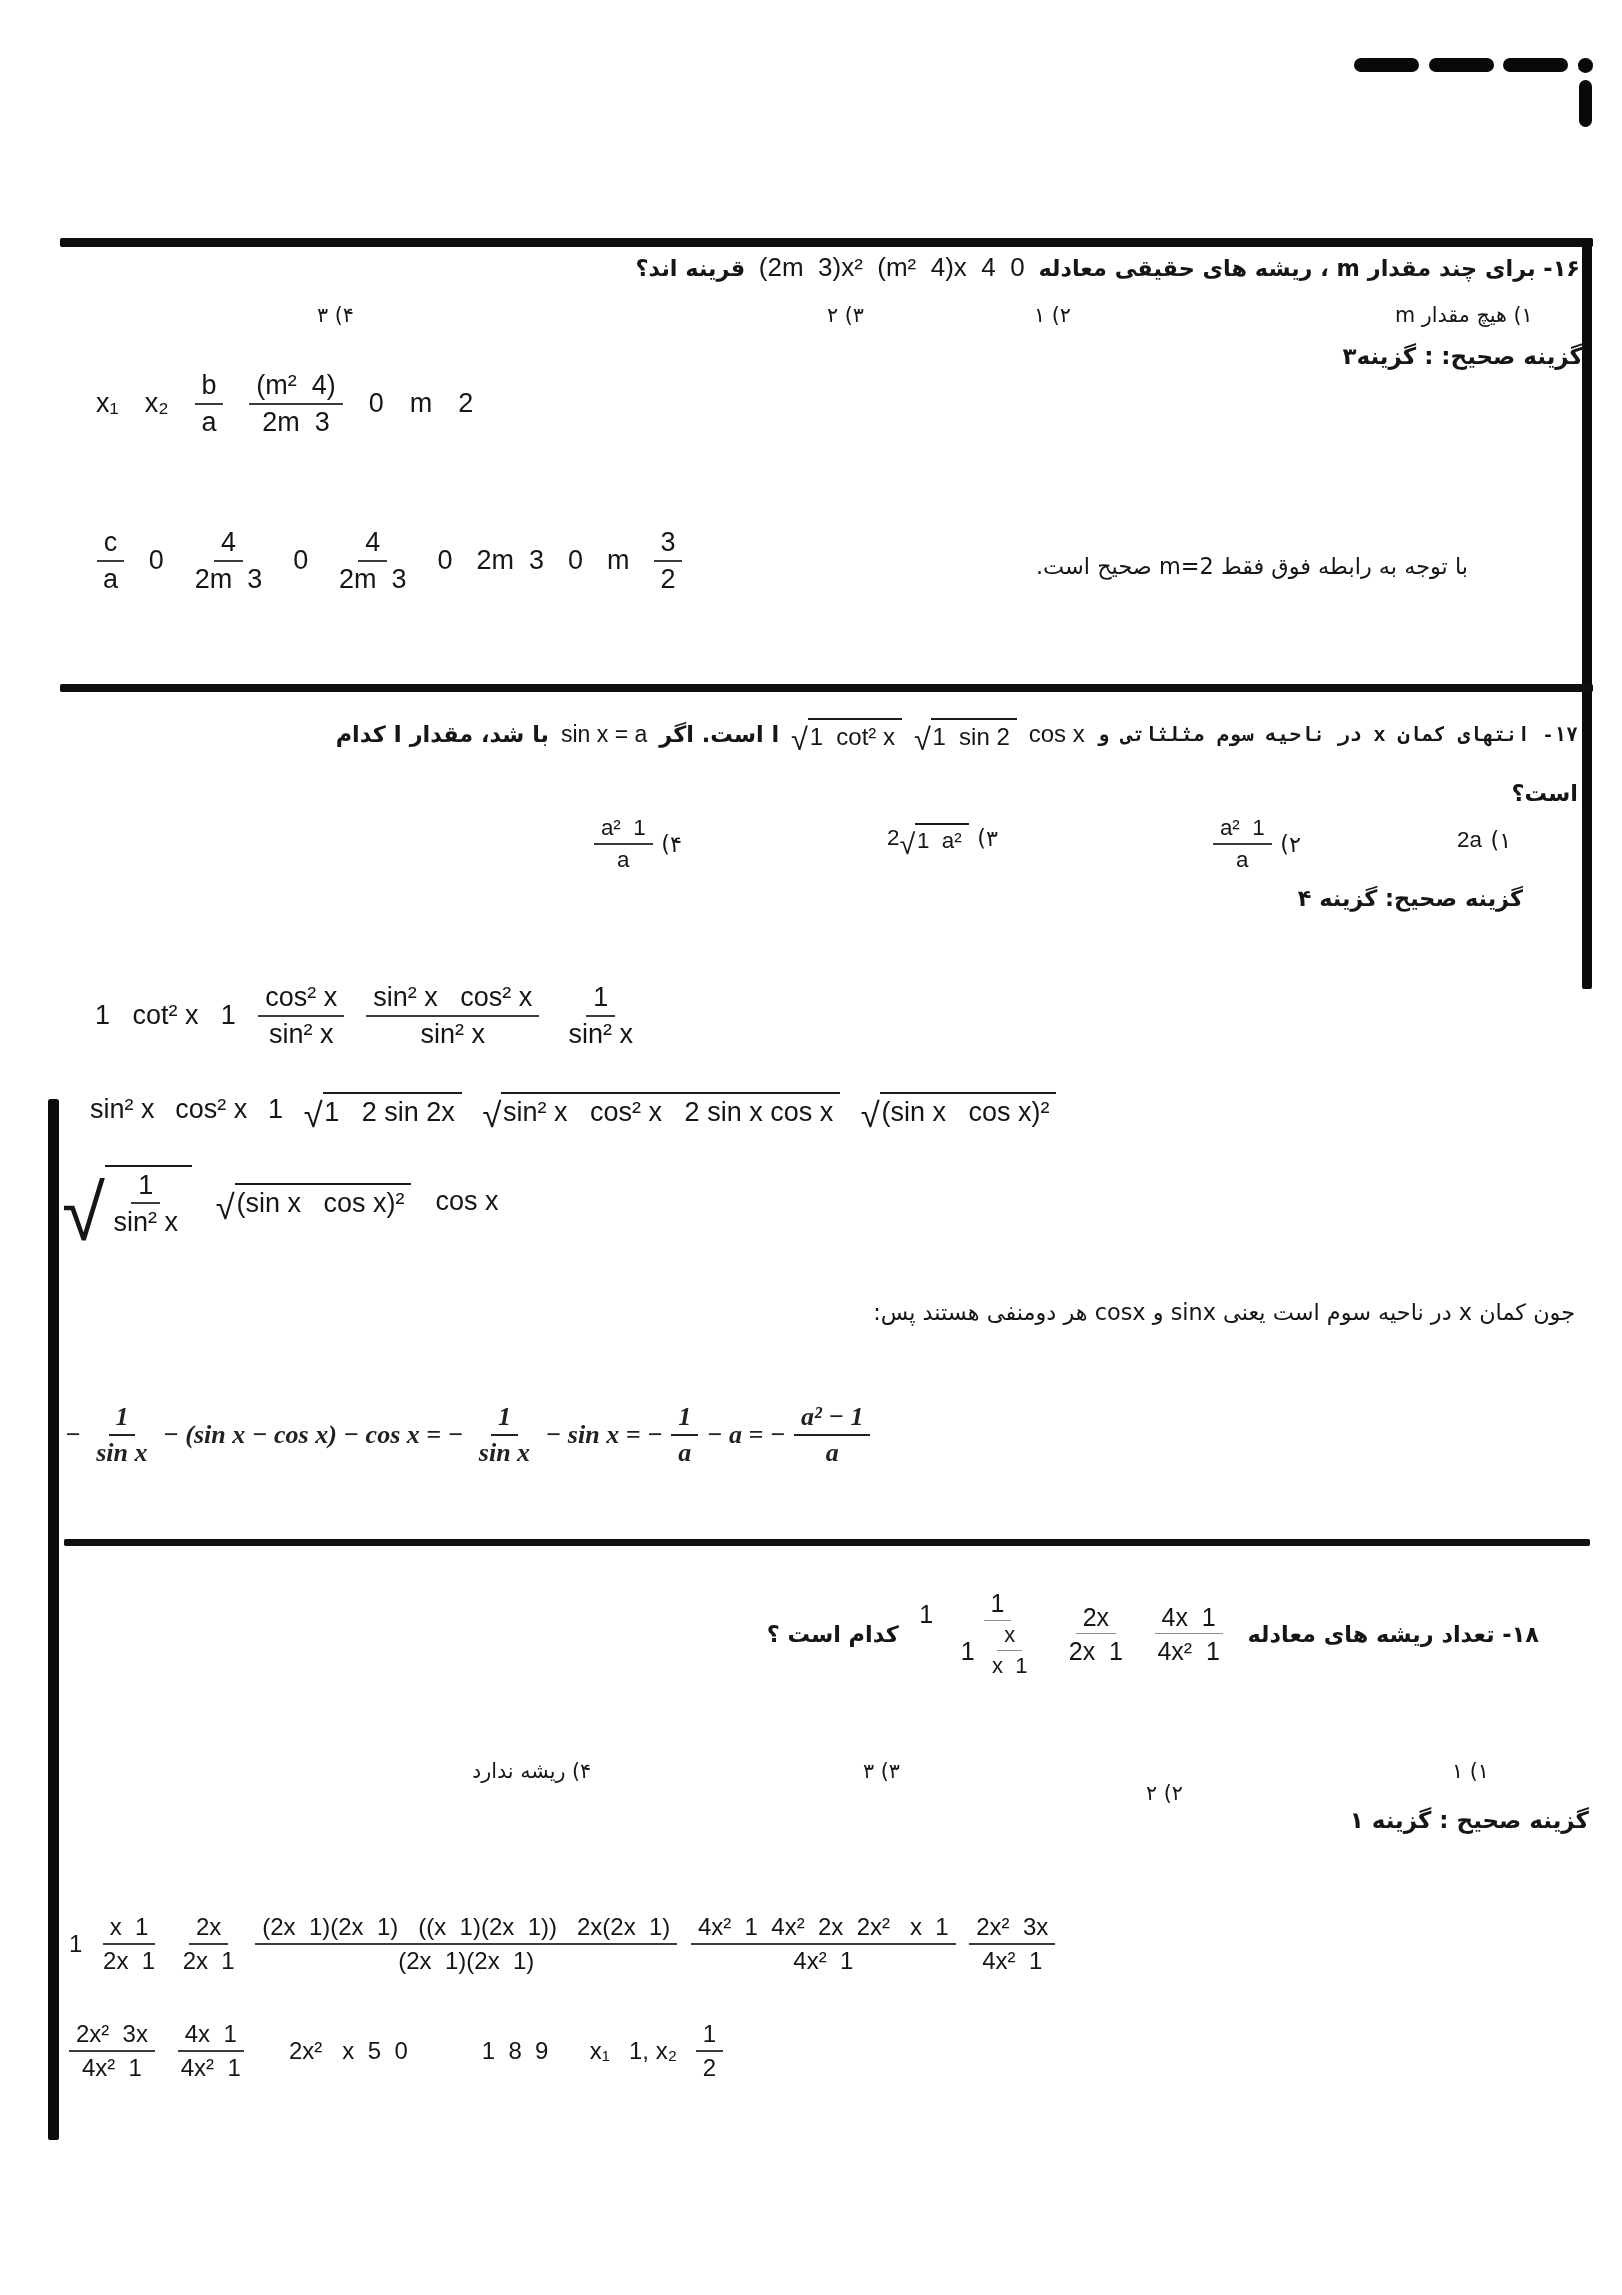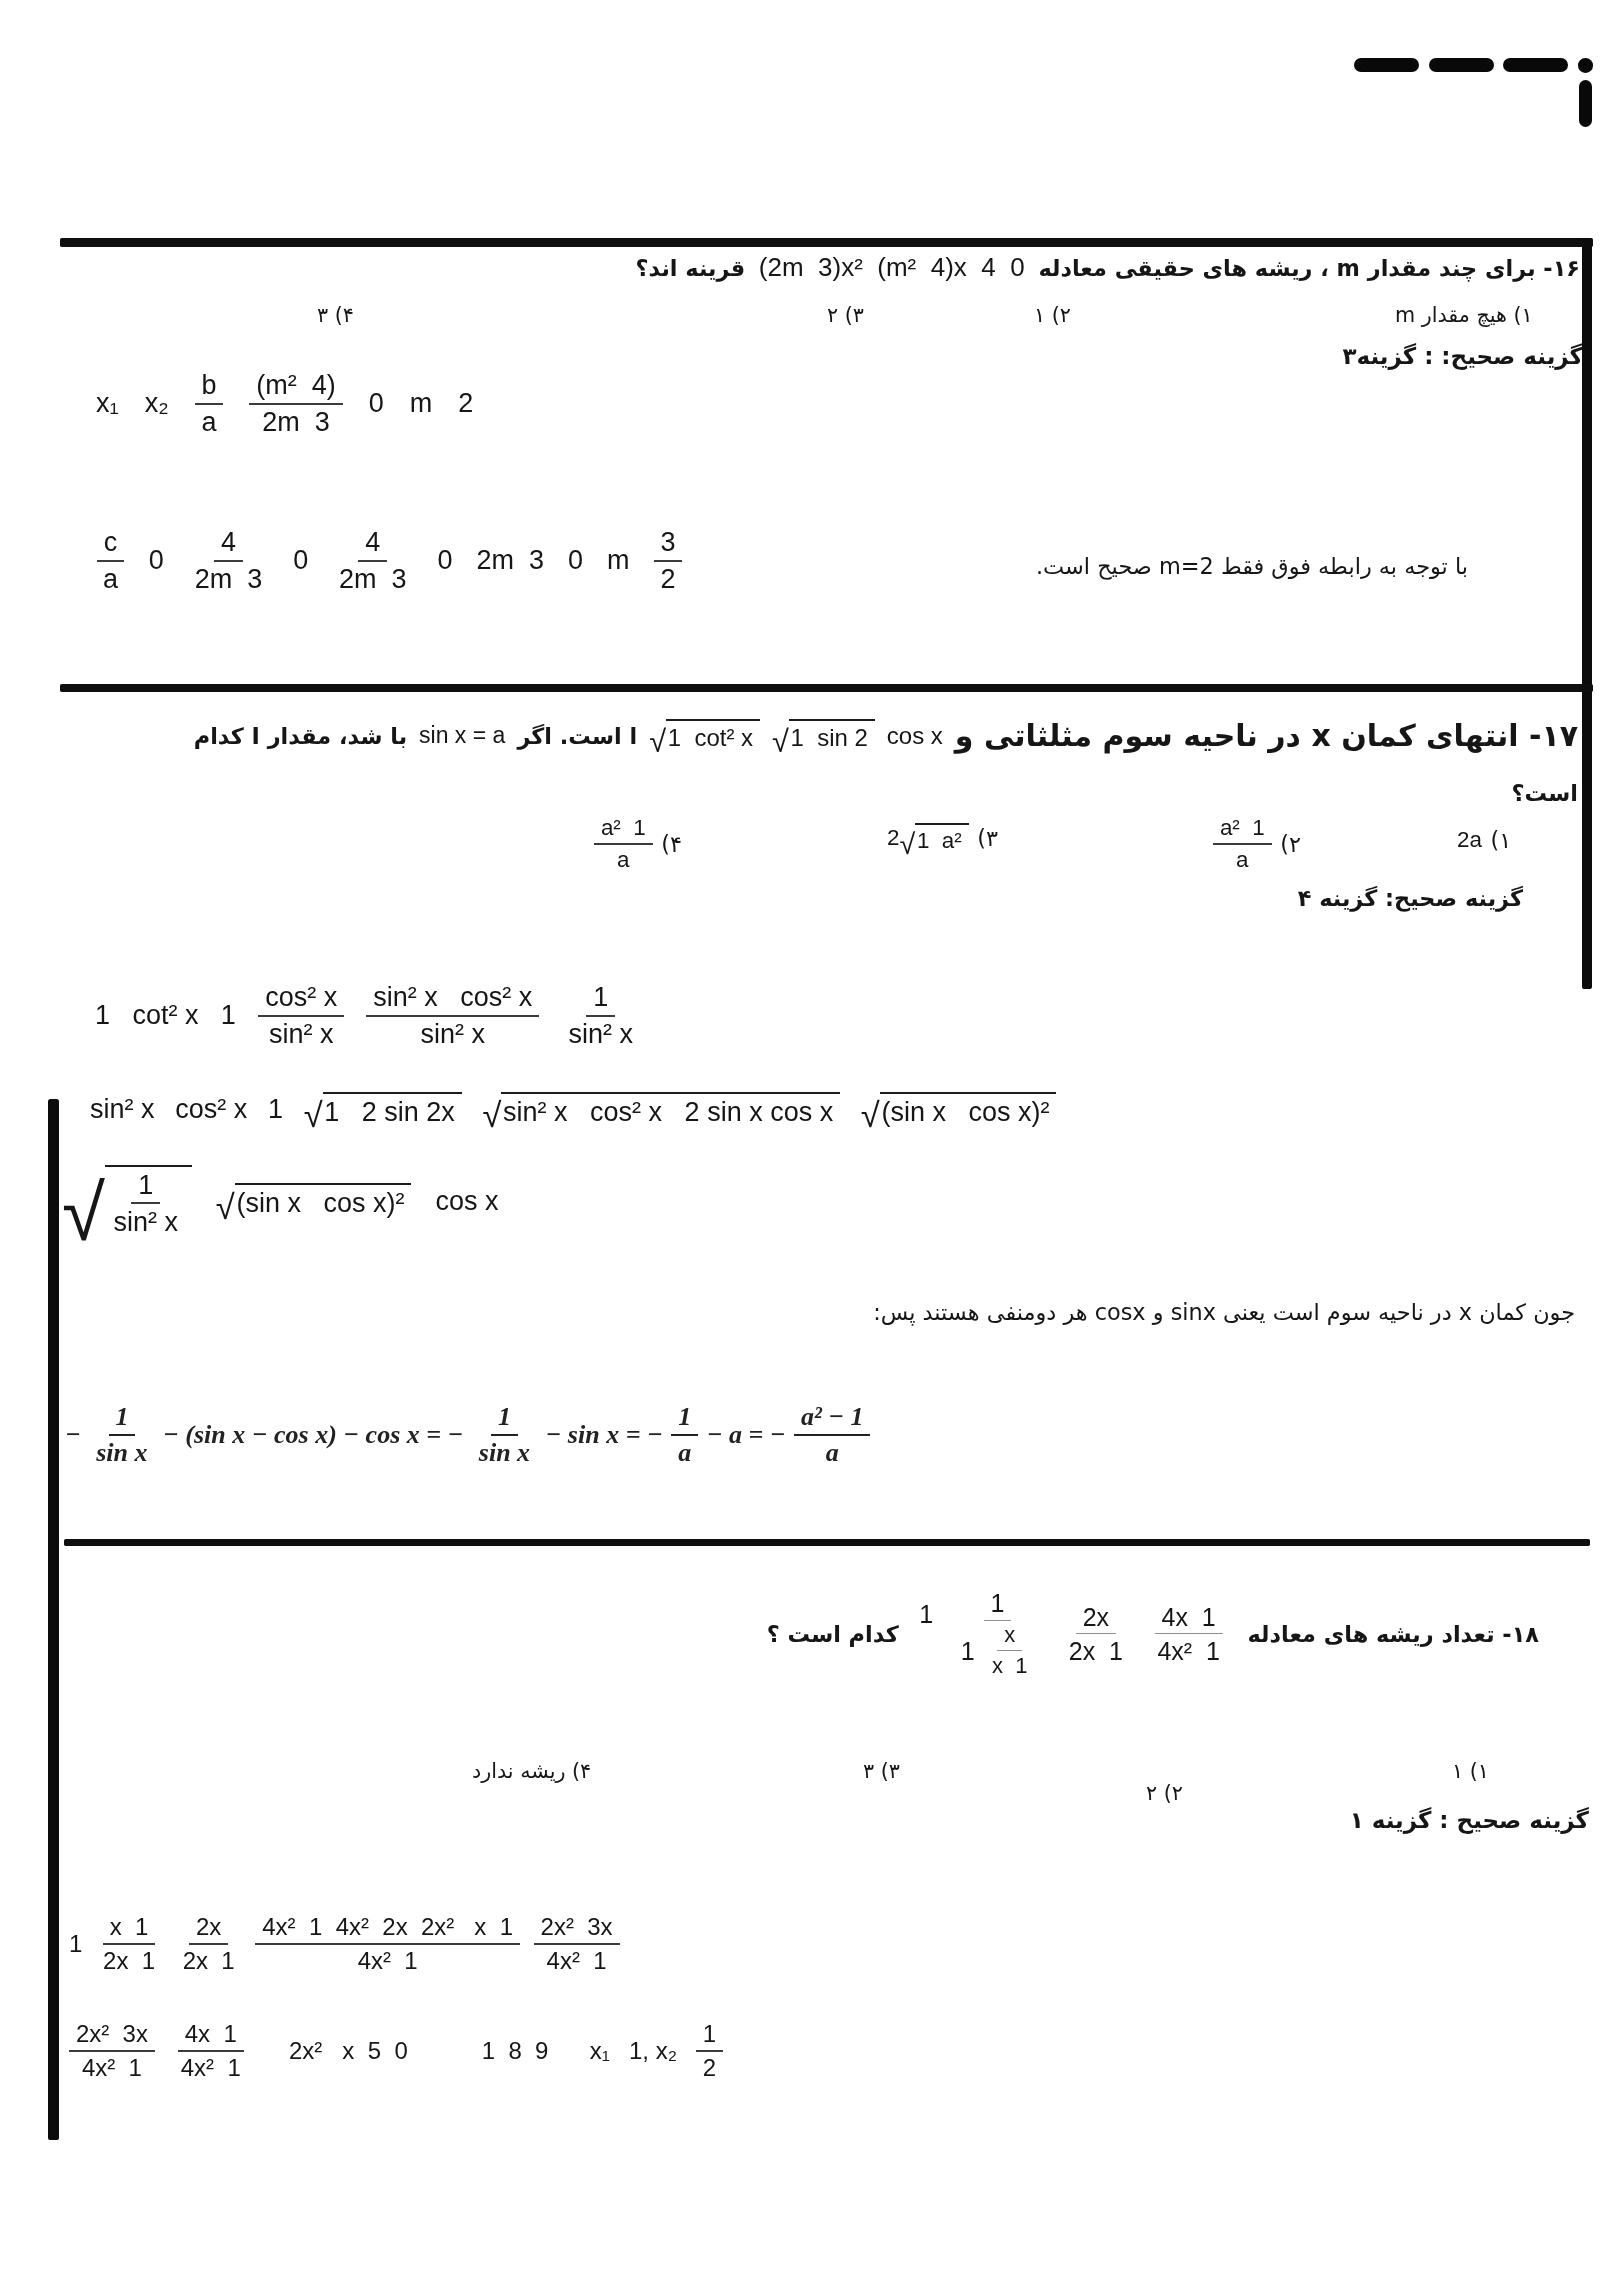--- a/index.html
+++ b/index.html
@@ -90,21 +90,21 @@
     <span>0</span>
     <span>2m  3</span>
     <span>0</span>
     <span>m</span>
     <span class="frac"><span class="num">3</span><span class="den">2</span></span>
   </div>
 
   <span class="abs fa" style="top:553px;right:155px;font-size:22.4px;">با توجه به رابطه فوق فقط m=2 صحیح است.</span>
 
   <div class="abs rtlrow" style="top:718px;right:45px;gap:12px;">
-    <span class="fa bold" style="font-size:30px;">۱۷- انتهای کمان x در ناحیه  سوم مثلثاتی و</span>
+    <span class="fa bold" style="font-size:20px;font-family:Liberation Mono, monospace;">۱۷- انتهای کمان x در ناحیه  سوم مثلثاتی و</span>
     <span class="math" style="font-size:24px;">cos x</span>
     <span class="sqrt math" style="font-size:24px;"><span class="sign">√</span><span class="bar">1  sin 2</span></span>
     <span class="sqrt math" style="font-size:24px;"><span class="sign">√</span><span class="bar">1  cot² x</span></span>
     <span class="fa bold" style="font-size:22.4px;">ا است. اگر</span>
     <span class="math" style="font-size:23px;">sin x = a</span>
     <span class="fa bold" style="font-size:22.4px;">با شد، مقدار I کدام</span>
   </div>
   <span class="abs fa bold" style="top:780px;right:45px;font-size:22.4px;">است؟</span>
 
   <div class="abs rtlrow" style="top:827px;left:1457px;gap:8.6px;font-size:22.4px;">
@@ -197,20 +197,21 @@
   <span class="abs fa" style="top:1759px;left:1146px;font-size:20.7px;margin-top:22px;">۲) ۲</span>
   <span class="abs fa" style="top:1759px;left:863px;font-size:20.7px;">۳) ۳</span>
   <span class="abs fa" style="top:1759px;left:472px;font-size:20.7px;">۴) ریشه ندارد</span>
 
   <span class="abs fa bold" style="top:1807px;right:34px;font-size:23px;">گزینه صحیح : گزینه ۱</span>
 
   <div class="abs ltrrow math" style="top:1914px;left:69px;font-size:24px;gap:13.8px;">
     <span>1</span>
     <span class="frac"><span class="num">x  1</span><span class="den">2x  1</span></span>
     <span class="frac"><span class="num">2x</span><span class="den">2x  1</span></span>
+    <span class="frac"><span class="num">(2x  1)(2x  1)   ((x  1)(2x  1))   2x(2x  1)</span><span class="den">(2x  1)(2x  1)</span></span>
     <span class="frac"><span class="num">4x²  1  4x²  2x  2x²   x  1</span><span class="den">4x²  1</span></span>
     <span class="frac"><span class="num">2x²  3x</span><span class="den">4x²  1</span></span>
   </div>
 
   <div class="abs ltrrow math" style="top:2021px;left:69px;font-size:24px;gap:19px;">
     <span class="frac"><span class="num">2x²  3x</span><span class="den">4x²  1</span></span>
     <span class="frac"><span class="num">4x  1</span><span class="den">4x²  1</span></span>
     <span class="gapM">2x²   x  5  0</span>
     <span class="gapL">1  8  9</span>
     <span class="gapM">x₁</span>

